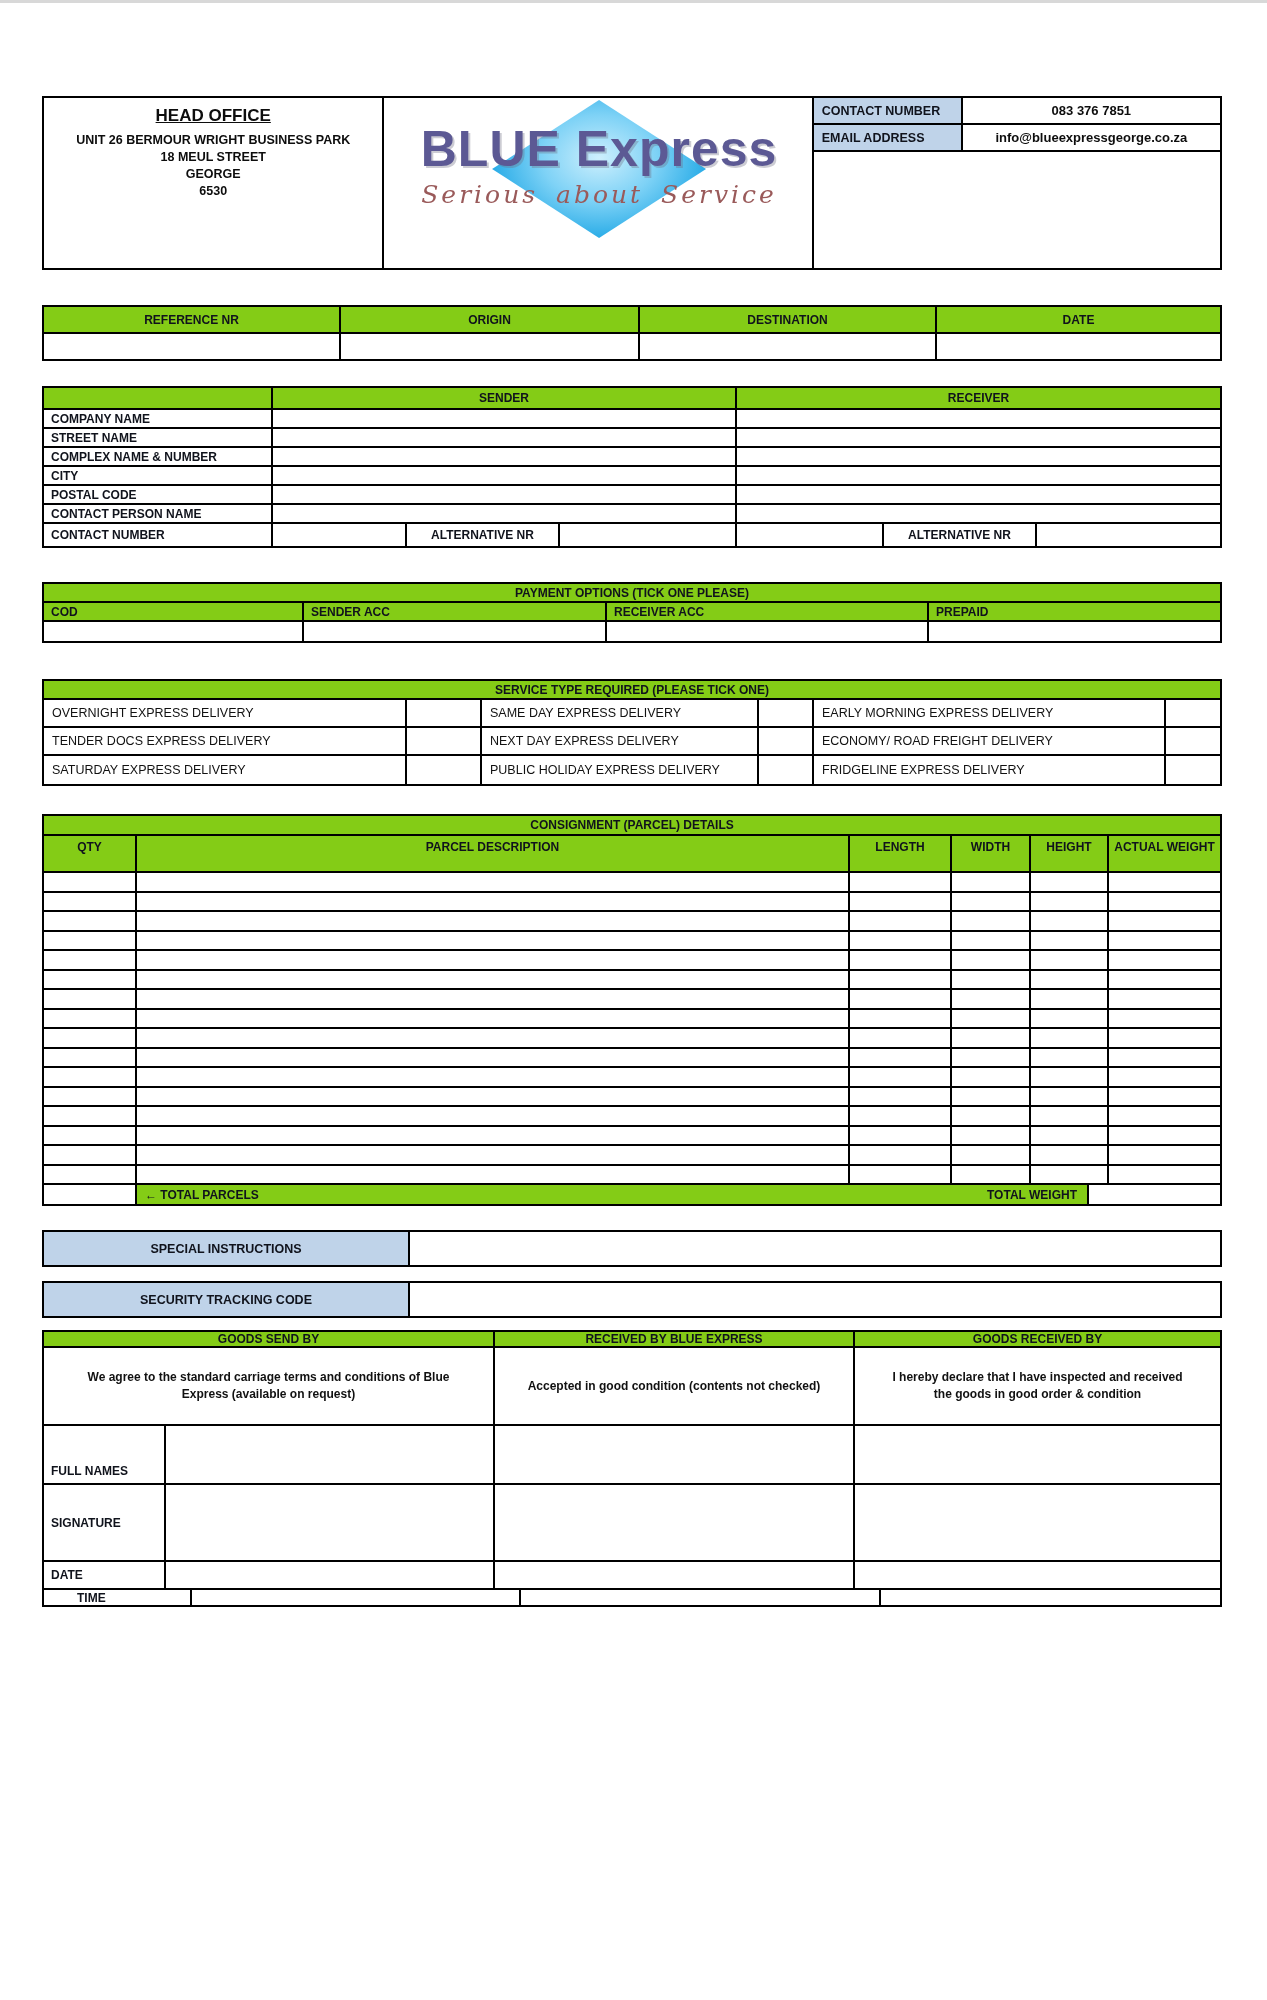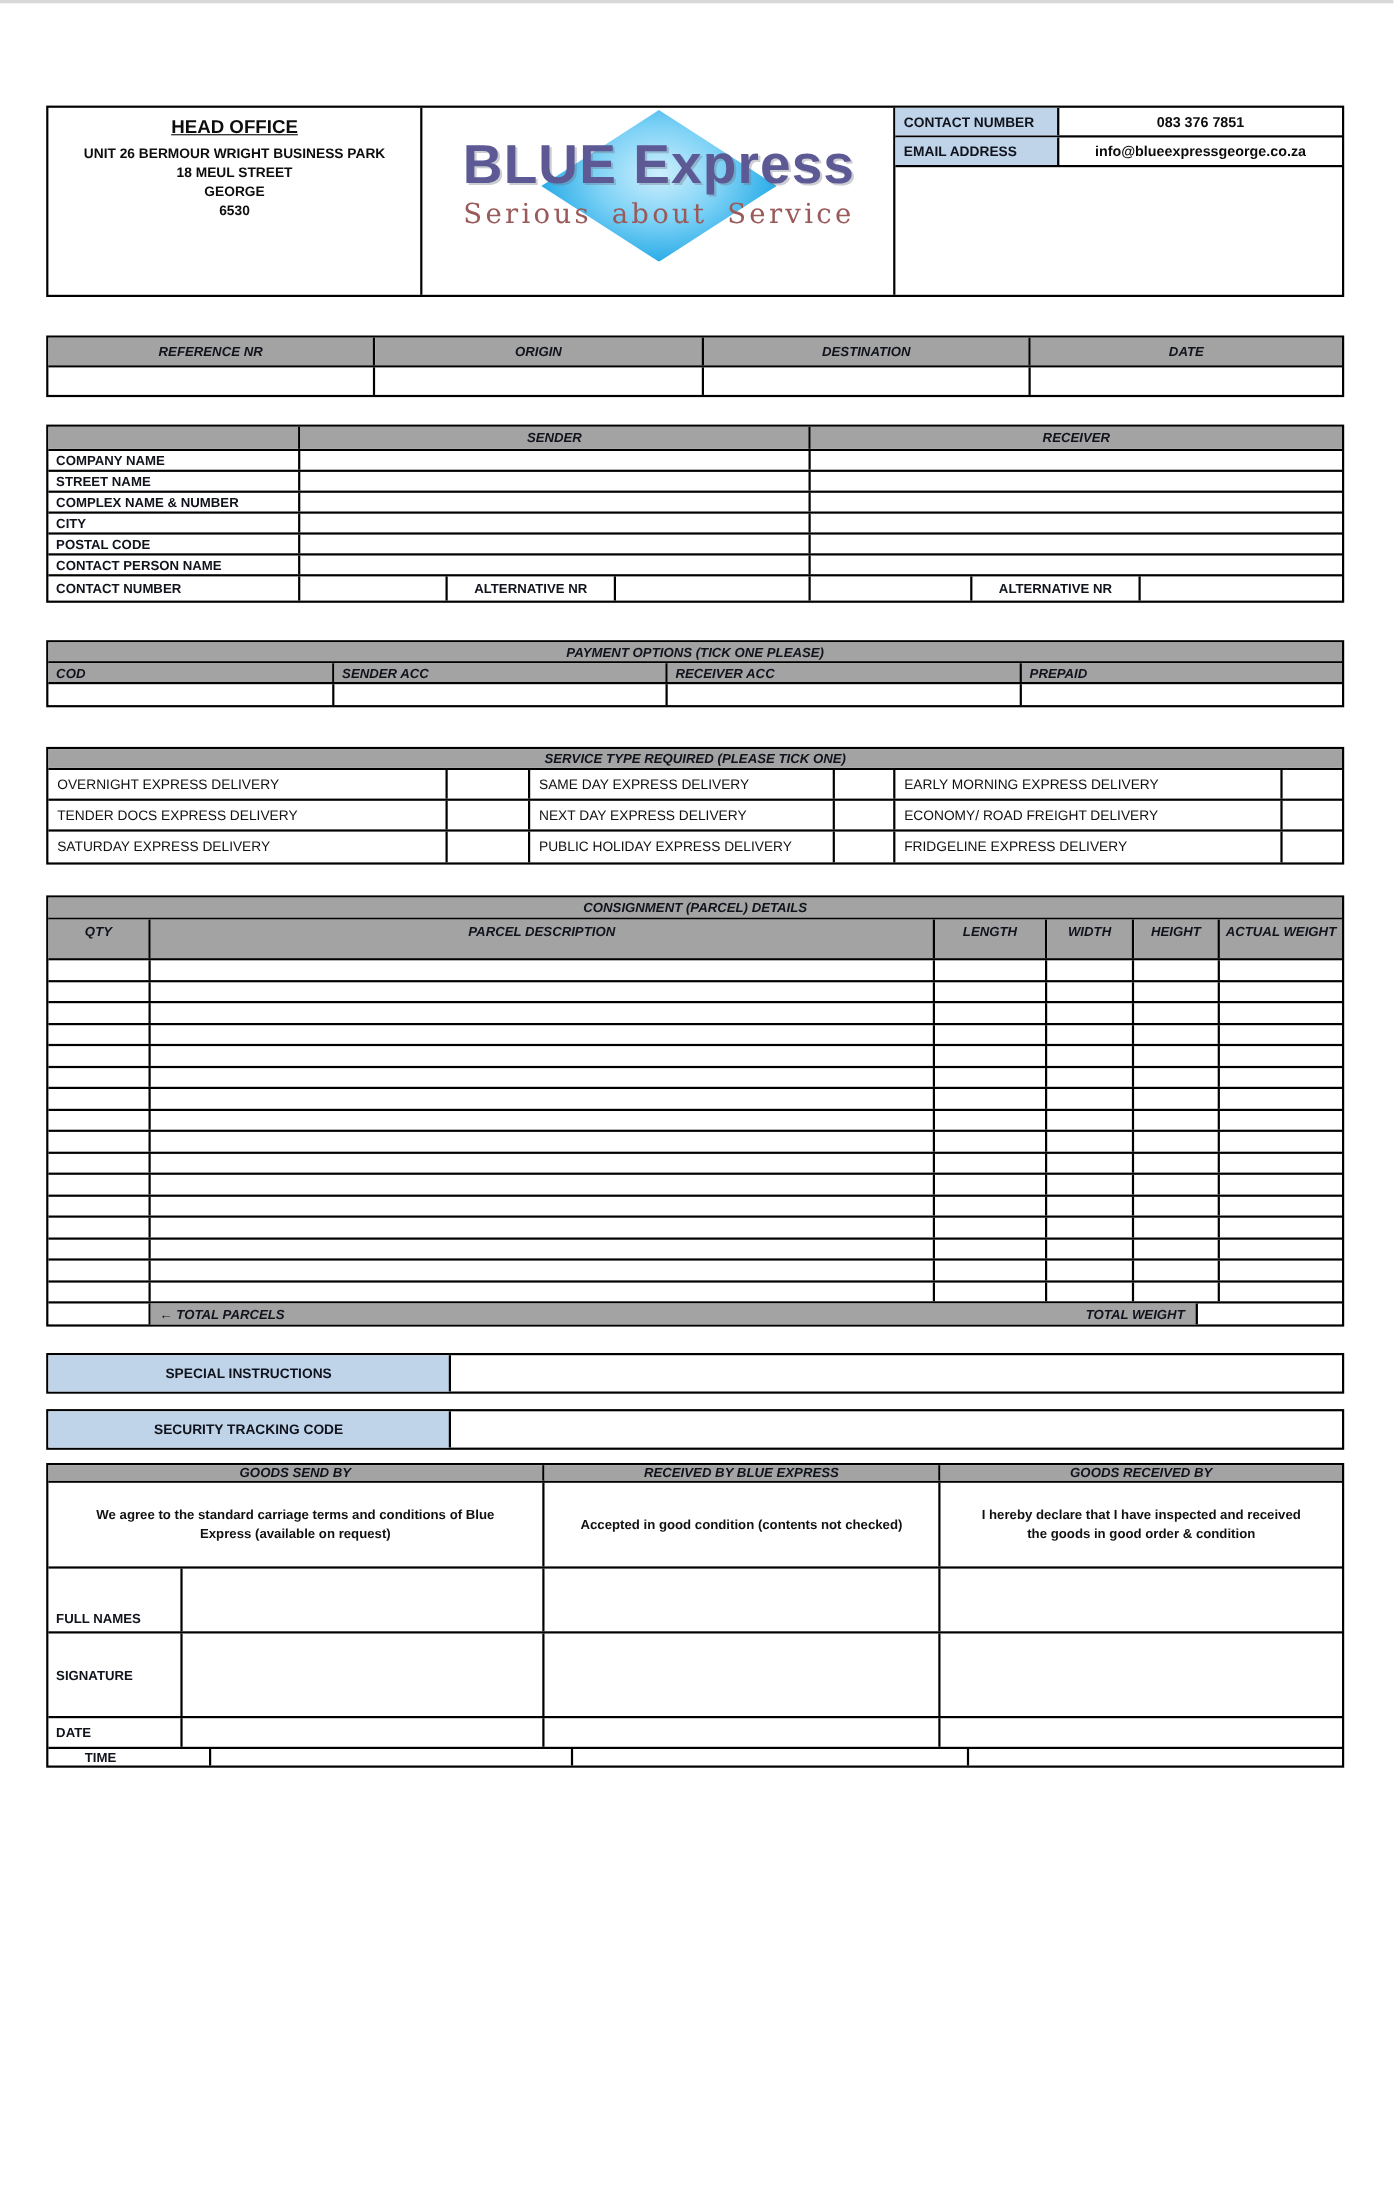--- a/index.html
+++ b/index.html
@@ -5,39 +5,39 @@
   * { margin:0; padding:0; box-sizing:border-box; }
   body { background:#ffffff; font-family:"Liberation Sans", sans-serif; }
   .page { position:relative; width:1267px; height:2000px; background:#fff; overflow:hidden; }
   .top-strip { position:absolute; top:0; left:0; width:100%; height:3px; background:#d8d8d8; }
   .content { position:absolute; left:42px; top:96px; width:1180px; }
 
   .frame { border:2px solid #000; background:#fff; }
   .row { display:flex; }
   .cell { border-right:2px solid #000; position:relative; }
   .cell:last-child { border-right:none; }
-  .blue { background:#a3a3a3;font-style:italic; }
+  .blue { background:#84cc16; }
   .lbl { font-weight:bold; font-size:12px; color:#10131c; }
   .ctr { display:flex; align-items:center; justify-content:center; text-align:center; }
   .lft { display:flex; align-items:center; padding-left:7px; }
 
   
   .hdr { height:174px; display:flex; }
   .hdr-address { width:341px; border-right:2px solid #000; text-align:center; padding-top:8px; }
   .office-title { font-size:17px; font-weight:bold; text-decoration:underline; color:#0d0d0d; margin-bottom:6px; }
   .addr-line { font-size:12.5px; font-weight:bold; color:#0d0d0d; line-height:17px; }
   .hdr-logo { width:430px; position:relative; overflow:hidden; }
   .diamond { position:absolute; left:50%; top:2px; transform:translateX(-50%); width:214px; height:138px;
              clip-path:polygon(50% 0, 100% 50%, 50% 100%, 0 50%);
              background:radial-gradient(ellipse at 50% 42%, #cdeffd 0%, #7ed2f6 38%, #18a4e4 78%, #0d93d6 100%); }
   .brand { position:absolute; top:22px; left:0; width:100%; text-align:center;
            font-size:50px; font-weight:bold; letter-spacing:1px; color:#5c5994;
            text-shadow:2px 2px 0 rgba(110,110,130,0.35); white-space:nowrap; }
   .tagline { position:absolute; top:82px; left:0; width:100%; text-align:center;
-             font-family:"DejaVu Serif", serif; font-size:25px;
+             font-family:"DejaVu Serif", serif; font-style:italic; font-size:25px;
              letter-spacing:3px; word-spacing:7px; color:#9a5a5a; white-space:nowrap; }
   .hdr-contact { width:409px; border-left:2px solid #000; margin-left:-2px; }
   .ctab-row { display:flex; height:27px; border-bottom:2px solid #000; }
   .ctab-label { width:149px; border-right:2px solid #000; background:#bfd3e9; display:flex; align-items:center; padding-left:8px; font-size:12.5px; font-weight:bold; color:#10131c; }
   .ctab-value { flex:1; display:flex; align-items:center; justify-content:center; font-size:13px; font-weight:bold; color:#0d0d0d; }
 
   
   .ref { margin-top:35px; }
   .ref .hrow { height:27px; border-bottom:2px solid #000; }
   .ref .erow { height:25px; }

